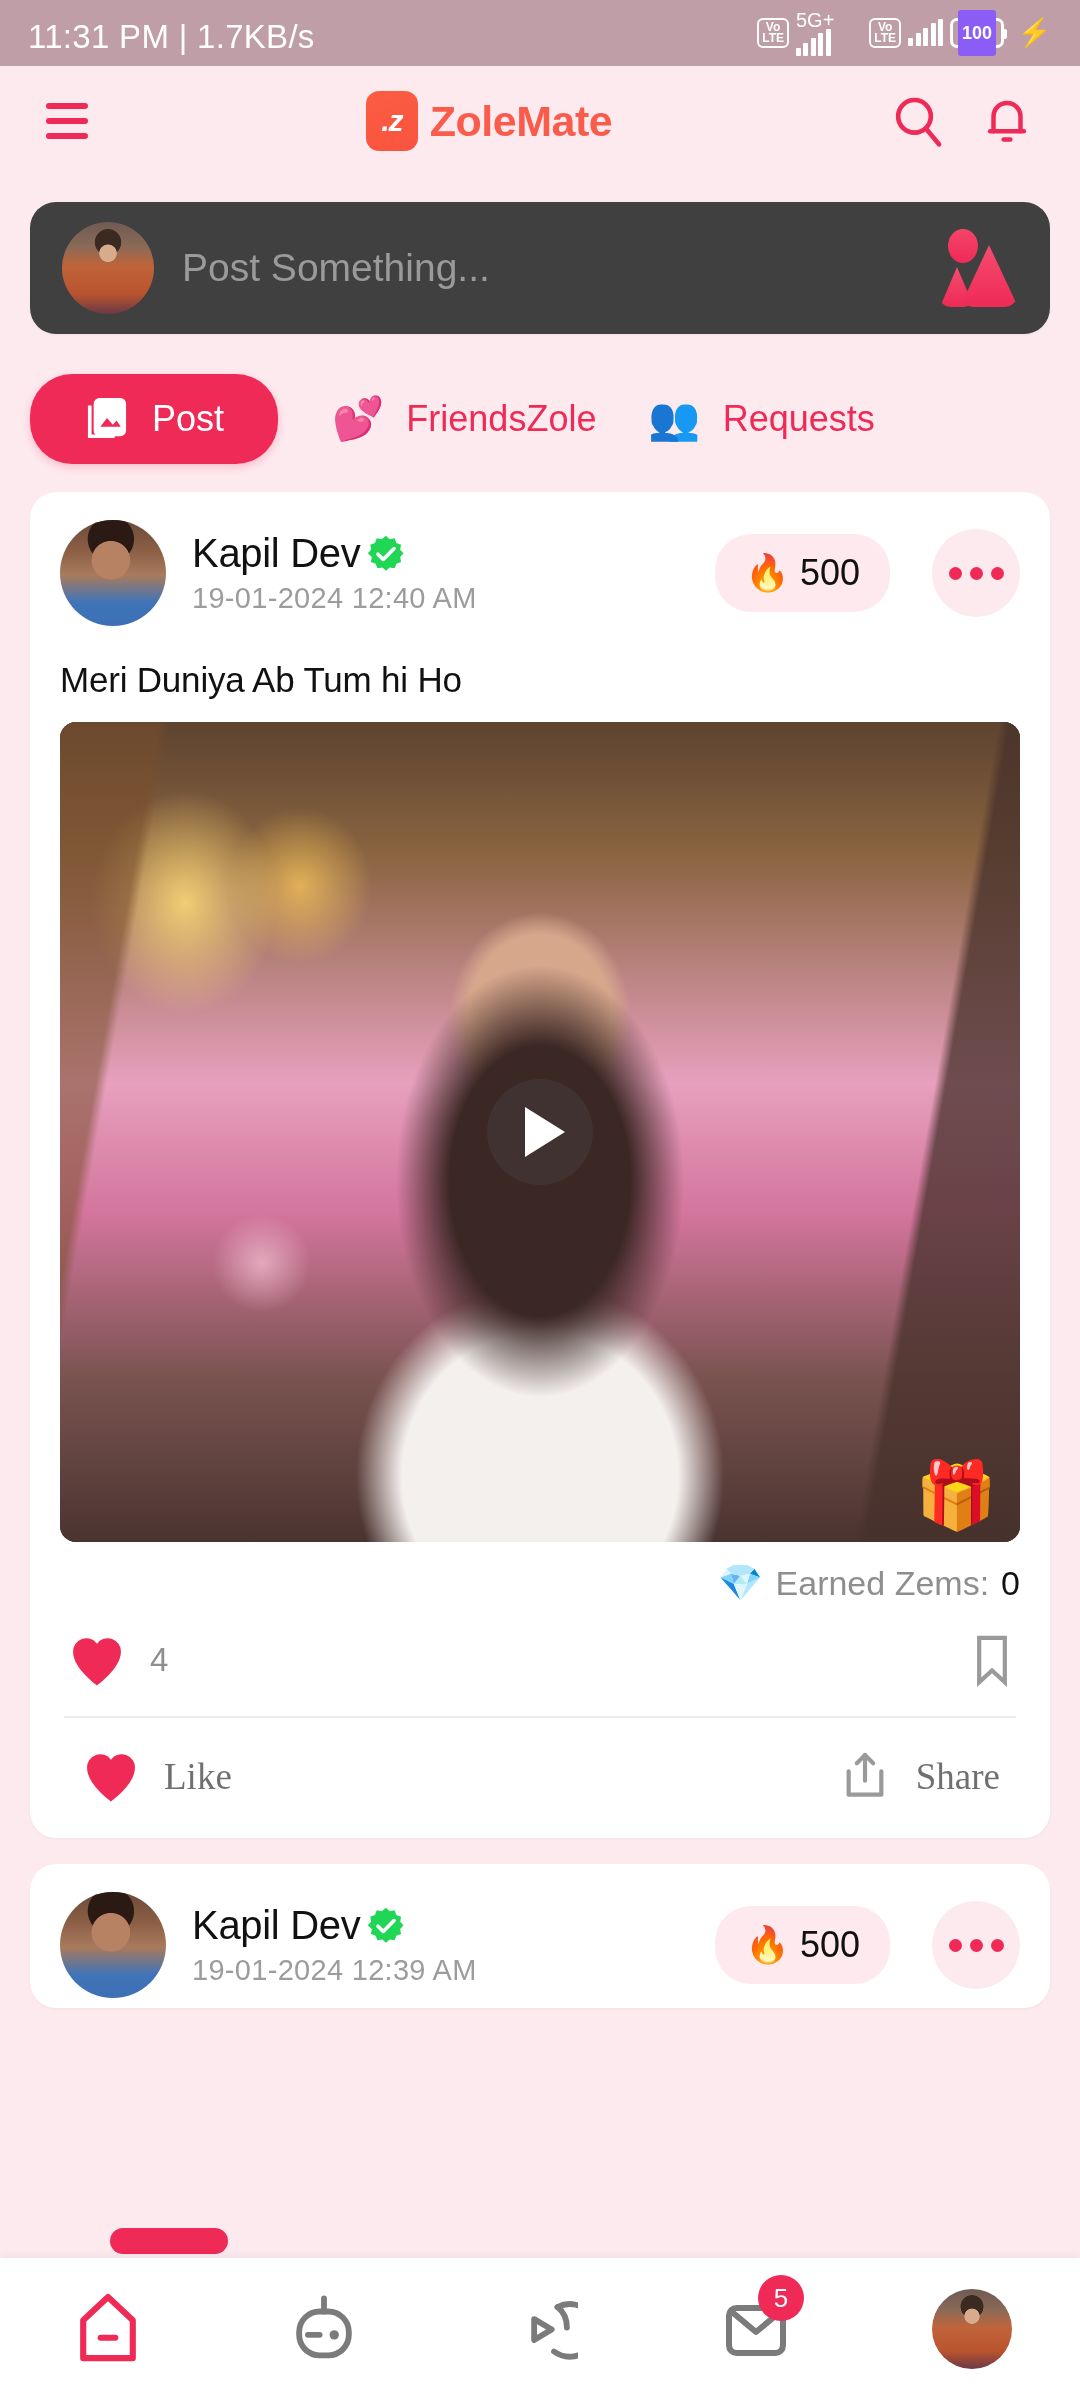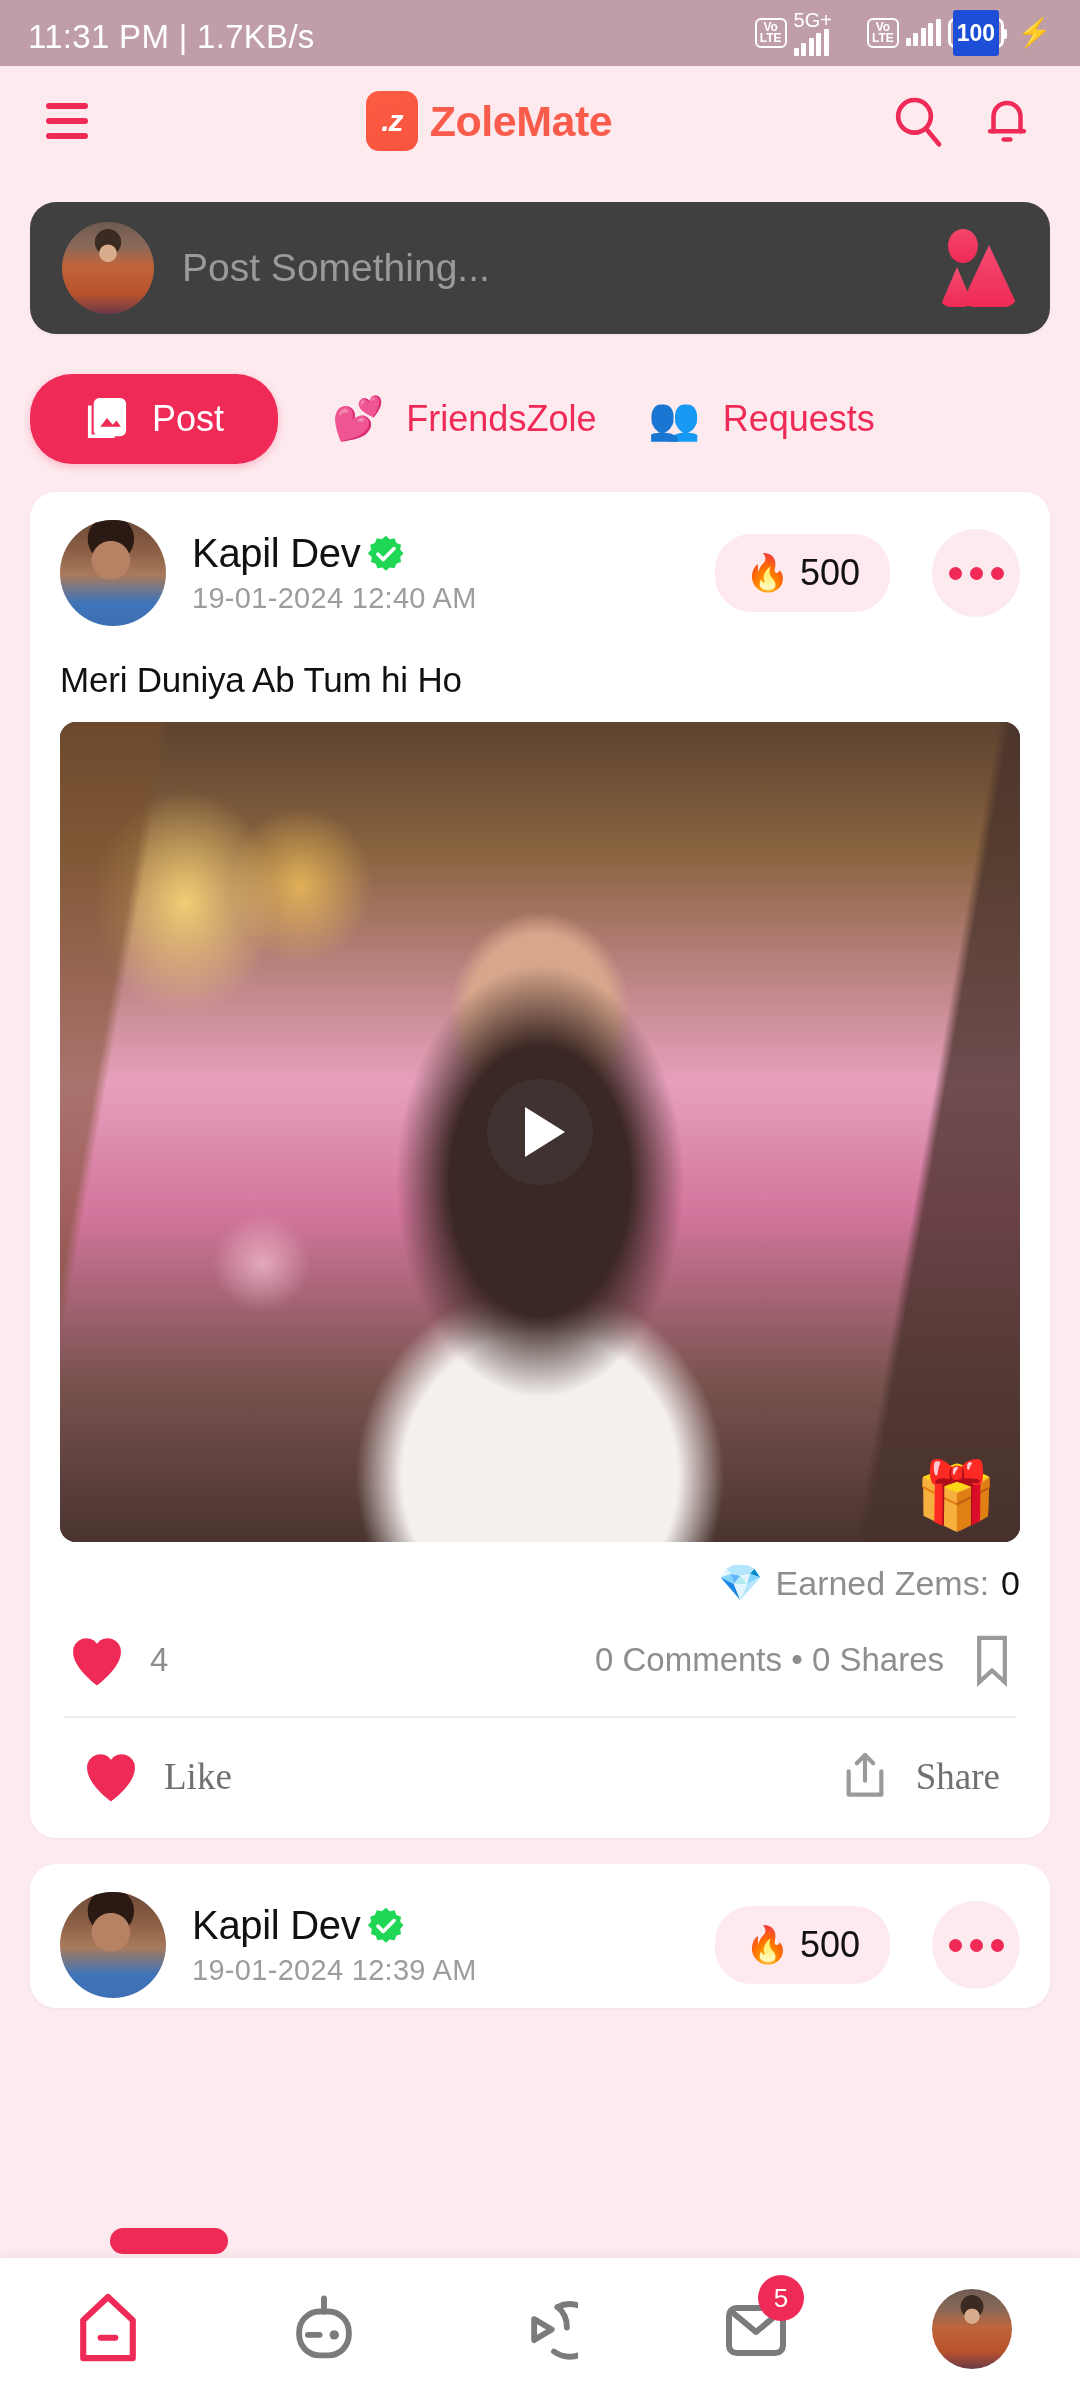--- a/index.html
+++ b/index.html
@@ -41,21 +41,21 @@
     display:flex;align-items:center;
     border:3px solid #fff;border-radius:7px;
     padding:2px;height:30px;min-width:54px;justify-content:center;
     position:relative;
   }
   .battery::after{
     content:"";position:absolute;right:-6px;top:8px;
     width:4px;height:10px;background:#fff;border-radius:0 2px 2px 0;
   }
   .battery .fill{
-    background:#1d4ed8;color:#fff;font-size:23px;font-weight:700;
+    background:#8b5cf6;color:#fff;font-size:18px;font-weight:700;
     border-radius:3px;padding:12px 4px;line-height:22px;
   }
   .bolt{color:#fff;font-size:28px;line-height:28px;margin-left:6px;}
 
   
   .appbar{
     height:110px;display:flex;align-items:center;justify-content:space-between;
     padding:0 46px;
   }
   .hamburger{display:flex;flex-direction:column;gap:9px;cursor:pointer;}
@@ -386,21 +386,20 @@
   </div>
 
   <div class="stats-row">
     <div class="stat-left">
       <svg width="62" height="56" viewBox="0 0 24 22">
         <path d="M12 21S2.6 14.3 2.6 7.9A5.2 5.2 0 0 1 12 4.6 5.2 5.2 0 0 1 21.4 7.9C21.4 14.3 12 21 12 21z" fill="#ef2a56"></path>
       </svg>
       <span class="heart-count">4</span>
     </div>
     <div class="stat-right">
-      <span class="stat-meta">0 Comments • 0 Shares</span>
       <svg width="44" height="56" viewBox="0 0 18 24" fill="none" stroke="#9a9a9a" stroke-width="1.8">
         <path d="M3.5 2.5h11v19l-5.5-5-5.5 5z"></path>
       </svg>
     </div>
   </div>
 
   <div class="divider"></div>
 
   <div class="actions">
     <div class="action">

